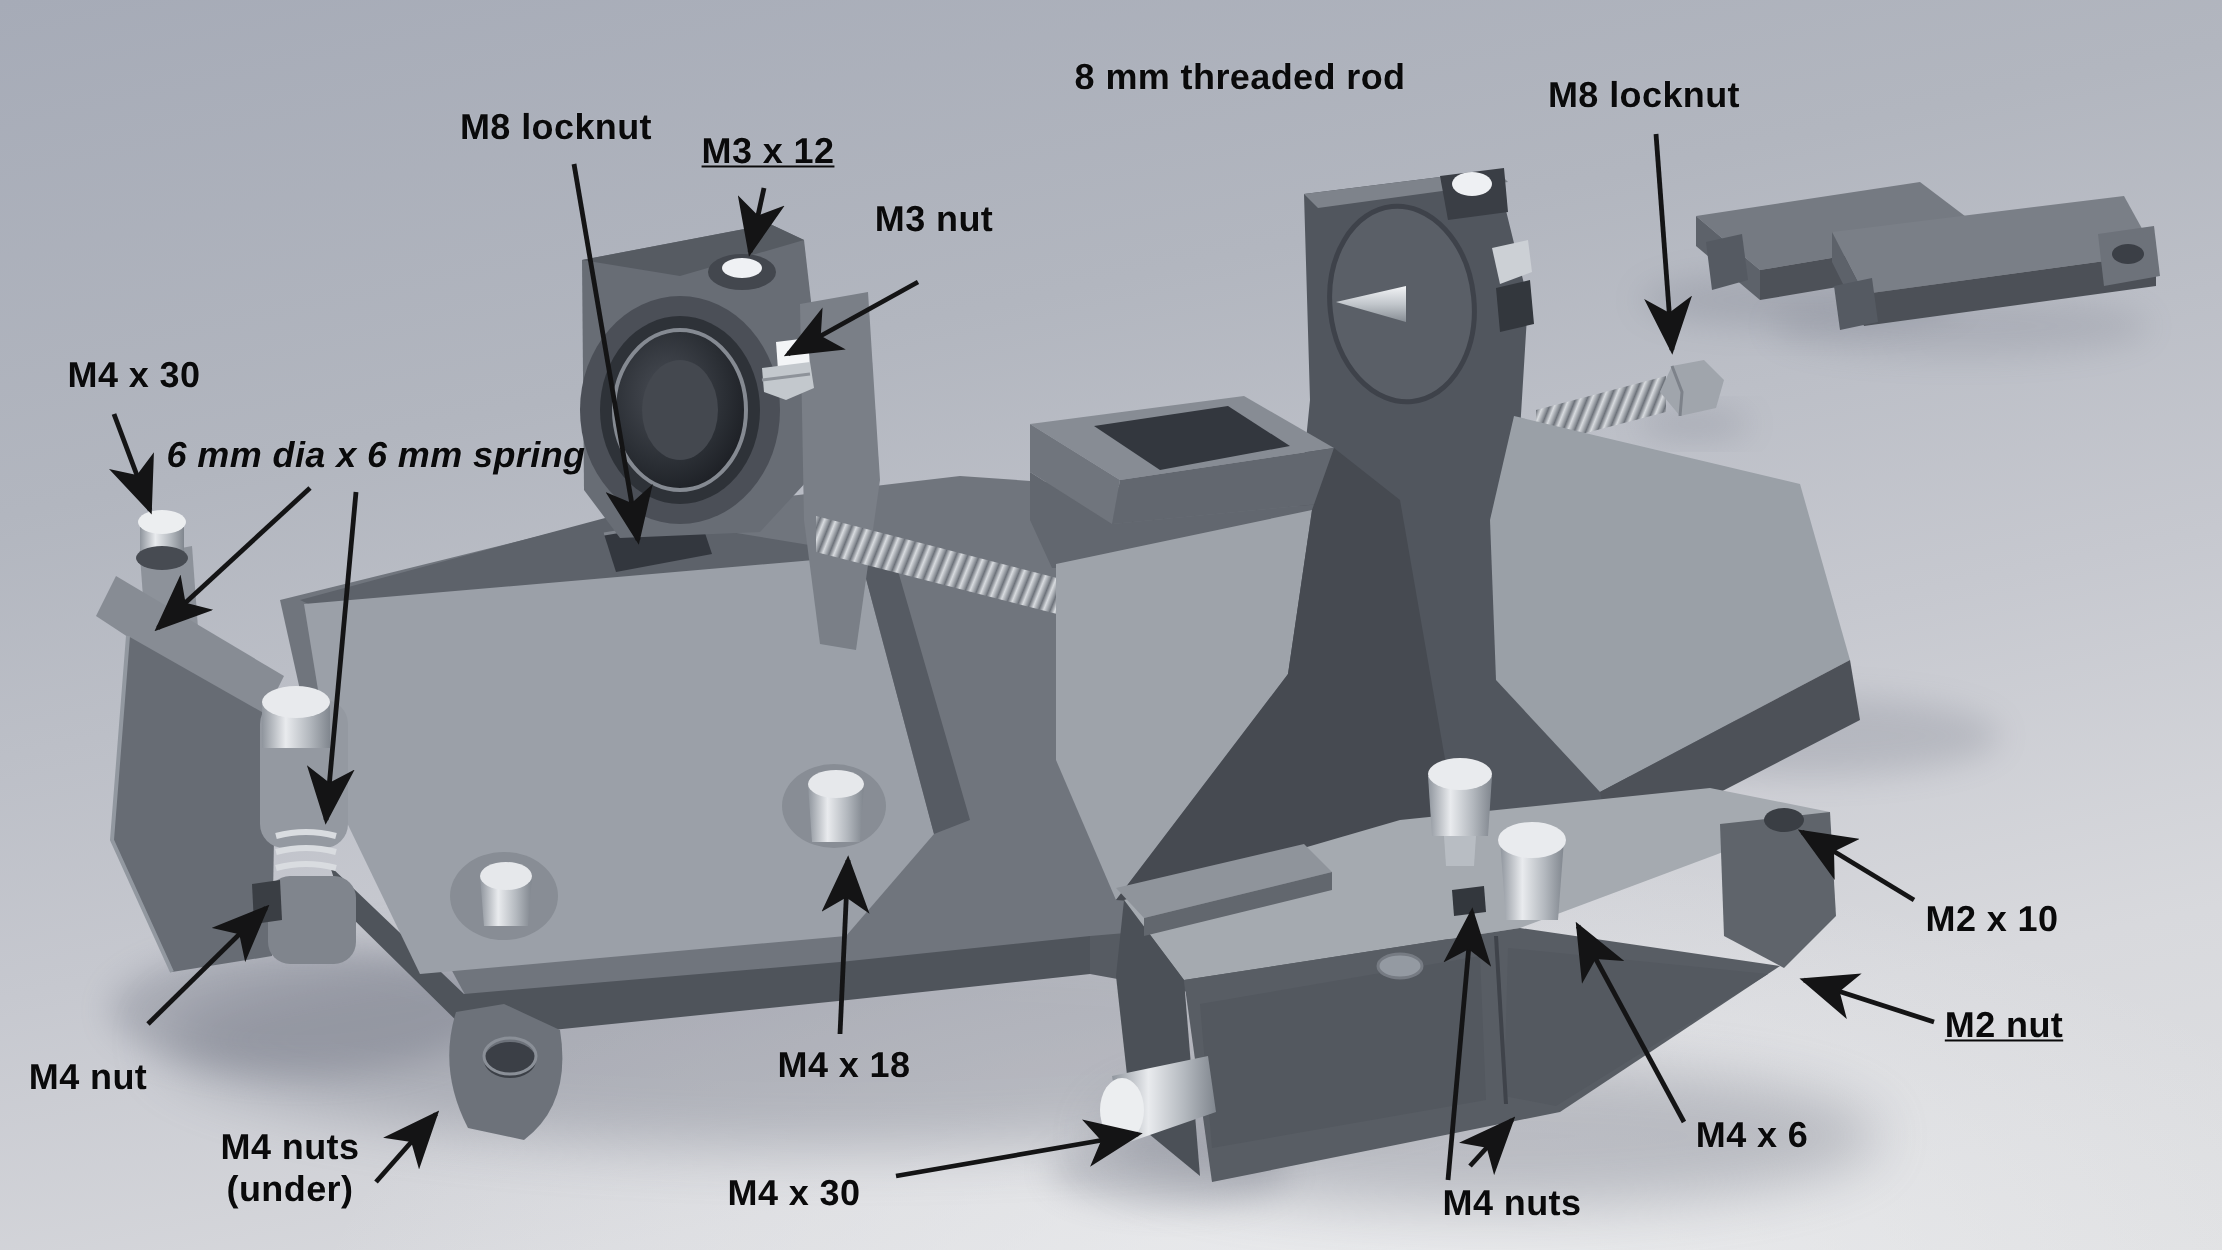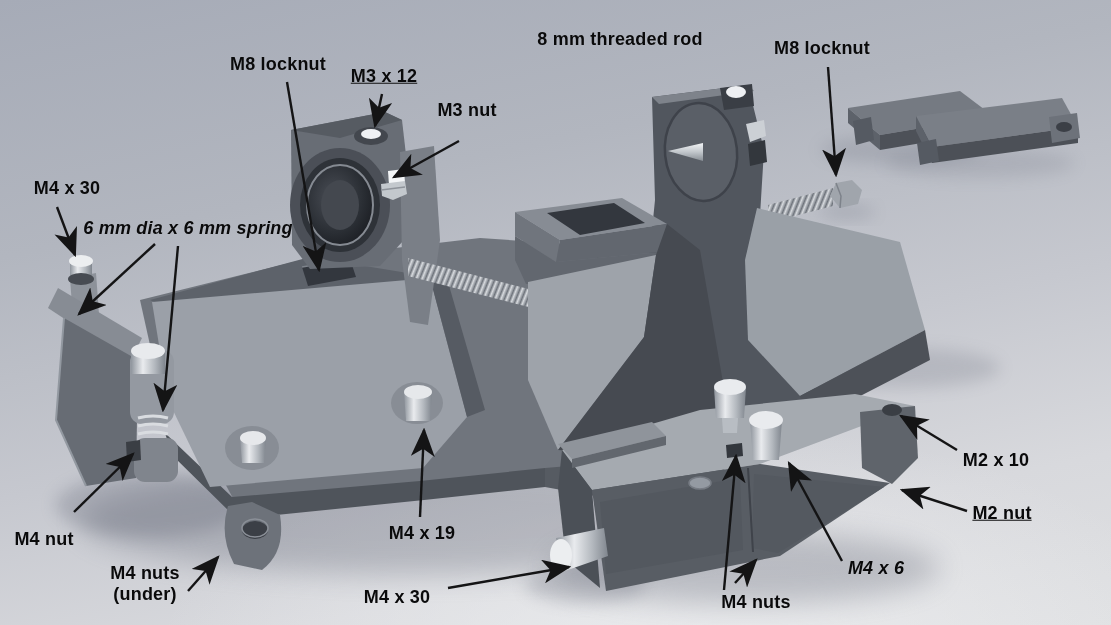--- a/index.html
+++ b/index.html
@@ -237,21 +237,21 @@
       <div class="label" style="left: 278px; top: 64px; color: rgb(10, 10, 11);">M8 locknut</div>
       <div class="label" style="left: 384px; top: 76px; color: rgb(10, 10, 11); text-decoration: underline;">M3 x 12</div>
       <div class="label" style="left: 467px; top: 110px; color: rgb(10, 10, 11);">M3 nut</div>
       <div class="label" style="left: 620px; top: 39px; color: rgb(10, 10, 11);">8 mm threaded rod</div>
       <div class="label" style="left: 822px; top: 48px; color: rgb(10, 10, 11);">M8 locknut</div>
       <div class="label" style="left: 67px; top: 188px; color: rgb(10, 10, 11);">M4 x 30</div>
       <div class="label" style="left: 188px; top: 228px; color: rgb(10, 10, 11); font-style: italic;">6 mm dia x 6 mm spring</div>
       <div class="label" style="left: 44px; top: 523px; color: rgb(10, 10, 11); margin-top: 16px;">M4 nut</div>
       <div class="label" style="left: 145px; top: 584px; color: rgb(10, 10, 11);">M4 nuts
 (under)</div>
-      <div class="label" style="left: 422px; top: 533px; color: rgb(10, 10, 11);">M4 x 19</div>
+      <div class="label" style="left: 422px; top: 533px; color: rgb(10, 10, 11);">M4 x 18</div>
       <div class="label" style="left: 397px; top: 597px; color: rgb(10, 10, 11);">M4 x 30</div>
       <div class="label" style="left: 756px; top: 602px; color: rgb(10, 10, 11);">M4 nuts</div>
-      <div class="label" style="left: 876px; top: 568px; color: rgb(10, 10, 11); font-style: italic;">M4 x 6</div>
+      <div class="label" style="left: 876px; top: 568px; color: rgb(10, 10, 11);">M4 x 6</div>
       <div class="label" style="left: 996px; top: 460px; color: rgb(10, 10, 11);">M2 x 10</div>
       <div class="label" style="left: 1002px; top: 513px; color: rgb(10, 10, 11); text-decoration: underline;">M2 nut</div>
     </div>
 
 </div>
 
 </body></html>

